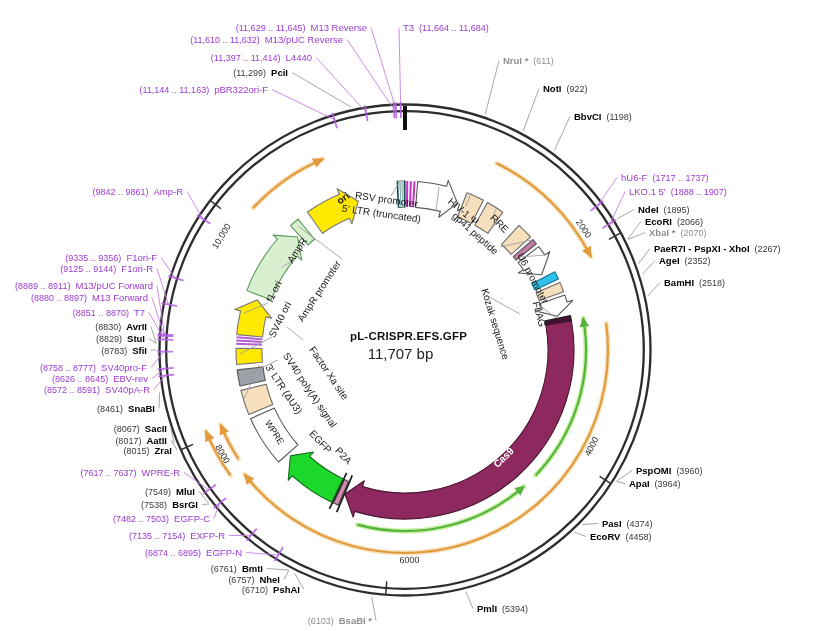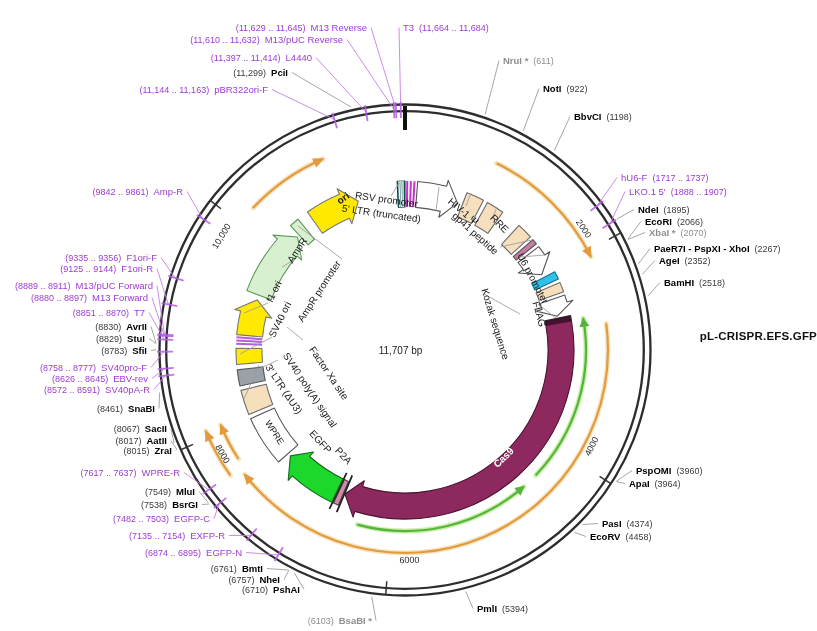--- a/index.html
+++ b/index.html
@@ -1,21 +1,21 @@
 <!DOCTYPE html>
 <html><head>
 <meta charset="utf-8">
 <style>
   html,body{margin:0;padding:0;background:#ffffff;}
   body{font-family:"Liberation Sans", sans-serif;}
   #stage{position:relative;width:817px;height:631px;background:#fff;overflow:hidden;}
   #map{position:absolute;left:0;top:0;}
   .center-title{position:absolute;left:0;top:0;width:817px;text-align:center;pointer-events:none;}
-  .t1{position:absolute;left:0;right:0;top:330px;font-size:11.5px;font-weight:bold;color:#111;text-align:right;letter-spacing:.2px;}
-  .t2{position:absolute;left:0;right:16px;top:345px;font-size:10px;color:#222;text-align:center;}
+  .t1{position:absolute;left:0;right:0;top:330px;font-size:11.5px;font-weight:bold;color:#111;text-align:center;letter-spacing:.2px;}
+  .t2{position:absolute;left:0;right:16px;top:345px;font-size:15px;color:#222;text-align:center;}
   text{font-family:"Liberation Sans", sans-serif;}
 </style>
 </head>
 <body>
 
 <div id="stage">
   <svg id="map" width="817" height="631" viewBox="0 0 817 631">
       <g>
         <path d="M 253.0 208.0 A 208 208 0 0 1 322.8 158.9" fill="none" stroke="#F6E3C0" stroke-width="5" stroke-linecap="round"></path>
         <path d="M 253.0 208.0 A 208 208 0 0 1 322.8 158.9" fill="none" stroke="#E29A3C" stroke-width="2.2"></path>

